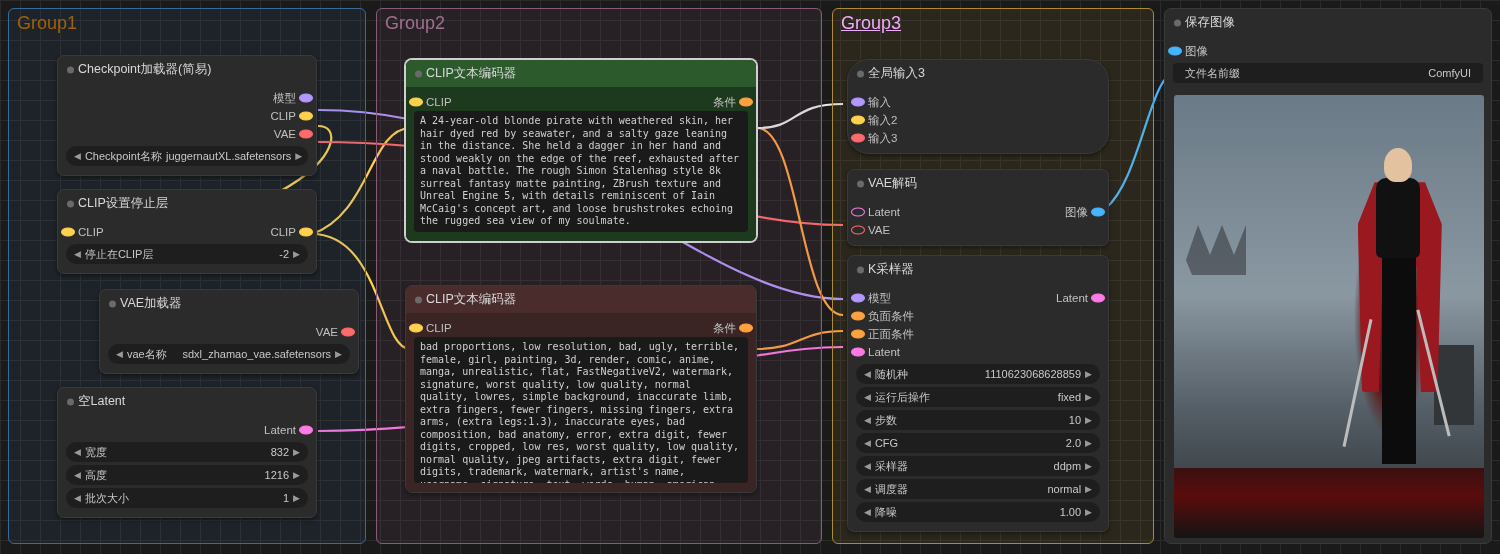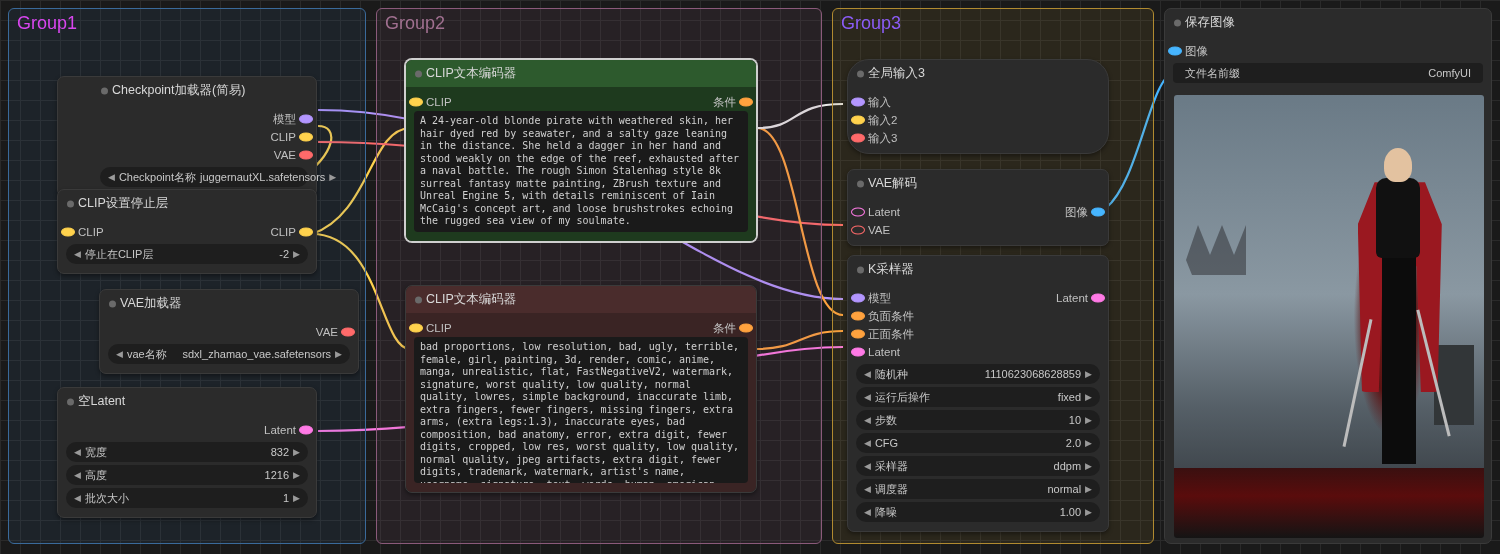--- a/index.html
+++ b/index.html
@@ -27,27 +27,27 @@
     border: 1px solid;
     border-radius: 6px;
     padding-top: 26px;
   }
   .group-title {
     position: absolute; top: 4px; left: 8px;
     font-size: 18px; font-weight: 500;
   }
   .group1 { left: 8px; top: 8px; width: 358px; height: 536px;
             border-color: #3a6a9a; background: rgba(58,106,154,0.12); }
-  .group1 .group-title { color: #d946ef; }
+  .group1 .group-title { color: #a16207; }
   .group2 { left: 376px; top: 8px; width: 446px; height: 536px;
             border-color: #8a5a7a; background: rgba(138,90,122,0.12); }
   .group2 .group-title { color: #a07090; }
   .group3 { left: 832px; top: 8px; width: 322px; height: 536px;
             border-color: #b08a30; background: rgba(176,138,48,0.12); }
-  .group3 .group-title { color: #8b5cf6; }
+  .group3 .group-title { color: #f0abfc; text-decoration: underline; }
 
   .node {
     position: absolute;
     background: #2b2b2b;
     border: 1px solid #3a3a3a;
     border-radius: 7px;
     box-shadow: 0 2px 4px rgba(0,0,0,0.4);
   }
   .node.selected { border-color: #cfcfcf; box-shadow: 0 0 0 1px #cfcfcf; }
   .node-title {
@@ -196,21 +196,21 @@
     <path d="M1104 299 C 1140 299, 1140 208, 843 208" stroke="#ff7ae6" opacity="0.0"></path>
 
     <path d="M1104 299 C 1130 250, 900 220, 846 208" stroke="#ff7ae6" opacity="0"></path>
 
     <path d="M1106 208 C 1140 180, 1150 75, 1175 72" stroke="#46b5ff"></path>
   </svg>
 
   <div class="group group1">
     <div class="group-title">Group1</div>
 
-    <div class="node" style="left:48px; top:67px; width:260px;padding-left:34px;">
+    <div class="node" style="left:48px; top:46px; width:260px;">
       <div class="node-title">Checkpoint加载器(简易)</div>
       <div class="node-body">
         <div class="slot-row">
             <span></span>
             <span class="out">模型</span>
             <span class="dot out c-model filled"></span>
           </div>
         <div class="slot-row">
             <span></span>
             <span class="out">CLIP</span>

